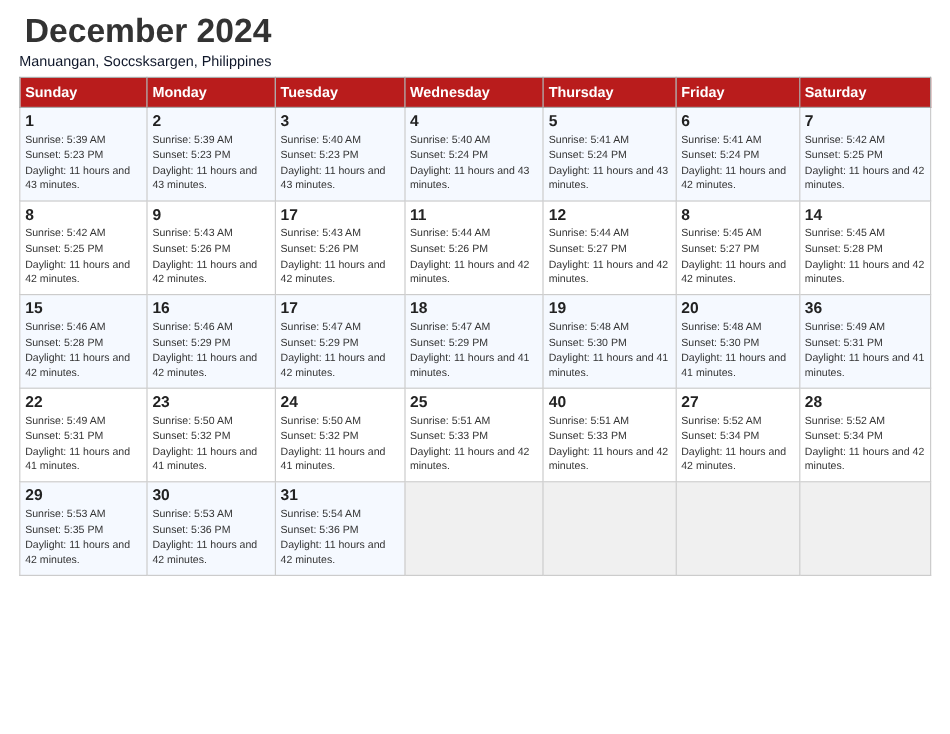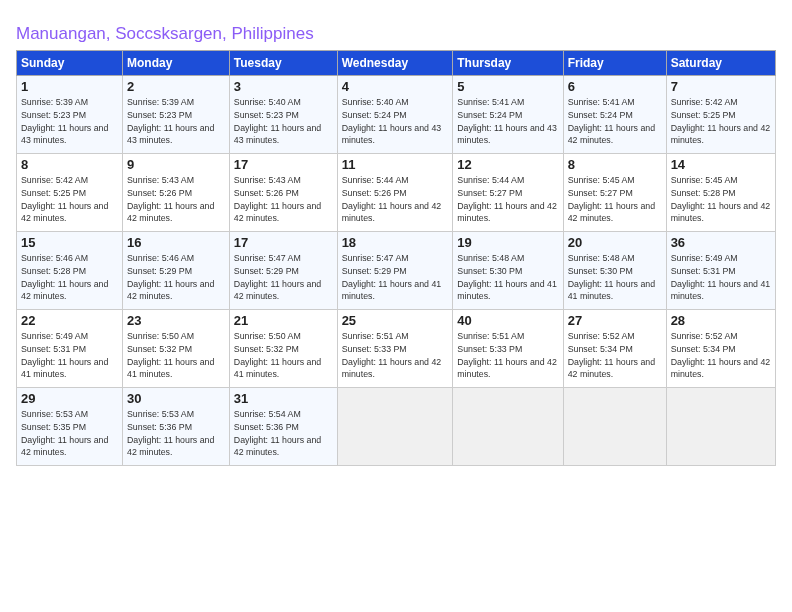--- a/index.html
+++ b/index.html
@@ -41,31 +41,31 @@
     }
     .title-block {
       text-align: right;
     }
     .main-title {
       font-size: 28px;
       font-weight: bold;
       color: #333;
     }
     .subtitle {
-      font-size: 17px;
-      color: #8b5cf6;
-      margin-top: 14px;
+      font-size: 12px;
+      color: #0f172a;
+      margin-top: 2px;
     }
     table {
       width: 100%;
       border-collapse: collapse;
       font-size: 9.5px;
     }
     thead tr th {
-      background-color: #1d4ed8;
+      background-color: #b91c1c;
       color: #fff;
       padding: 5px 4px;
       text-align: left;
       font-size: 12px;
       font-weight: bold;
       border: 1px solid #aaa;
     }
     tbody tr td {
       border: 1px solid #ccc;
       padding: 3px 4px;
@@ -93,20 +93,21 @@
     .empty-cell {
       background: #f0f0f0 !important;
     }
   </style>
 </head>
 <body>
 
 <div class="page">
   <div class="header">
     <div class="title-block">
+      <div class="main-title">December 2024</div>
       <div class="subtitle">Manuangan, Soccsksargen, Philippines</div>
     </div>
   </div>
 
   <table>
     <thead>
       <tr>
         <th>Sunday</th>
         <th>Monday</th>
         <th>Tuesday</th>
@@ -302,21 +303,21 @@
   </td>
           <td>
     <span class="day-num">23</span>
     <div class="day-info">
       Sunrise: 5:50 AM<br>
       Sunset: 5:32 PM<br>
       Daylight: 11 hours and 41 minutes.
     </div>
   </td>
           <td>
-    <span class="day-num">21</span>
+    <span class="day-num">24</span>
     <div class="day-info">
       Sunrise: 5:50 AM<br>
       Sunset: 5:32 PM<br>
       Daylight: 11 hours and 41 minutes.
     </div>
   </td>
           <td>
     <span class="day-num">25</span>
     <div class="day-info">
       Sunrise: 5:51 AM<br>

